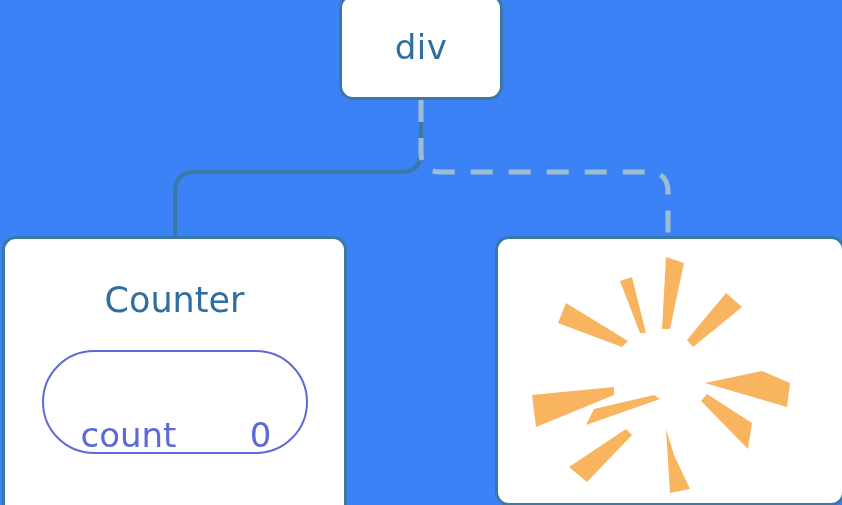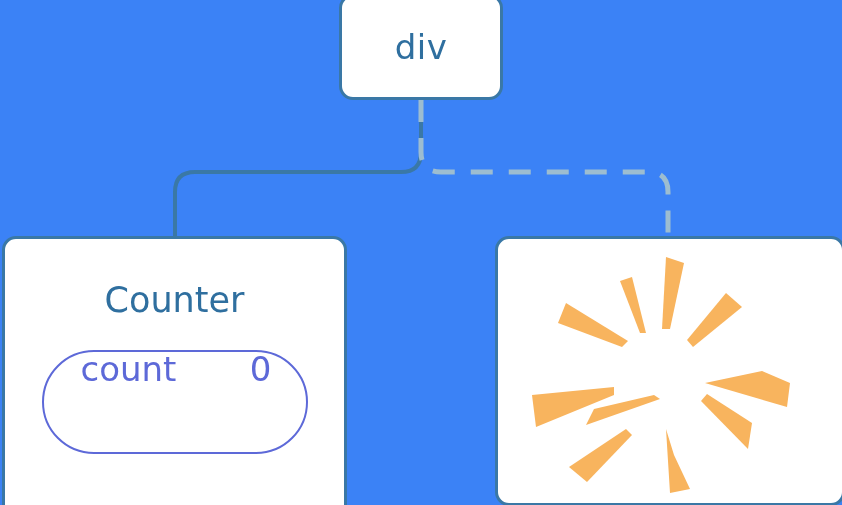--- a/index.html
+++ b/index.html
@@ -65,21 +65,21 @@
   }
   .state-pill {
     position: relative;
     margin: 0 auto;
     width: 266px;
     height: 104px;
     border: 2px solid #5d69d8;
     border-radius: 52px;
     box-sizing: border-box;
     display: flex;
-    align-items: flex-start;
+    align-items: flex-end;
   }
   .state-key {
     flex: 0 0 170px;
     display: flex;
     align-items: center;
     justify-content: center;
     color: #5d69d8;
     font-size: 34px;
     line-height: 1;
   }

